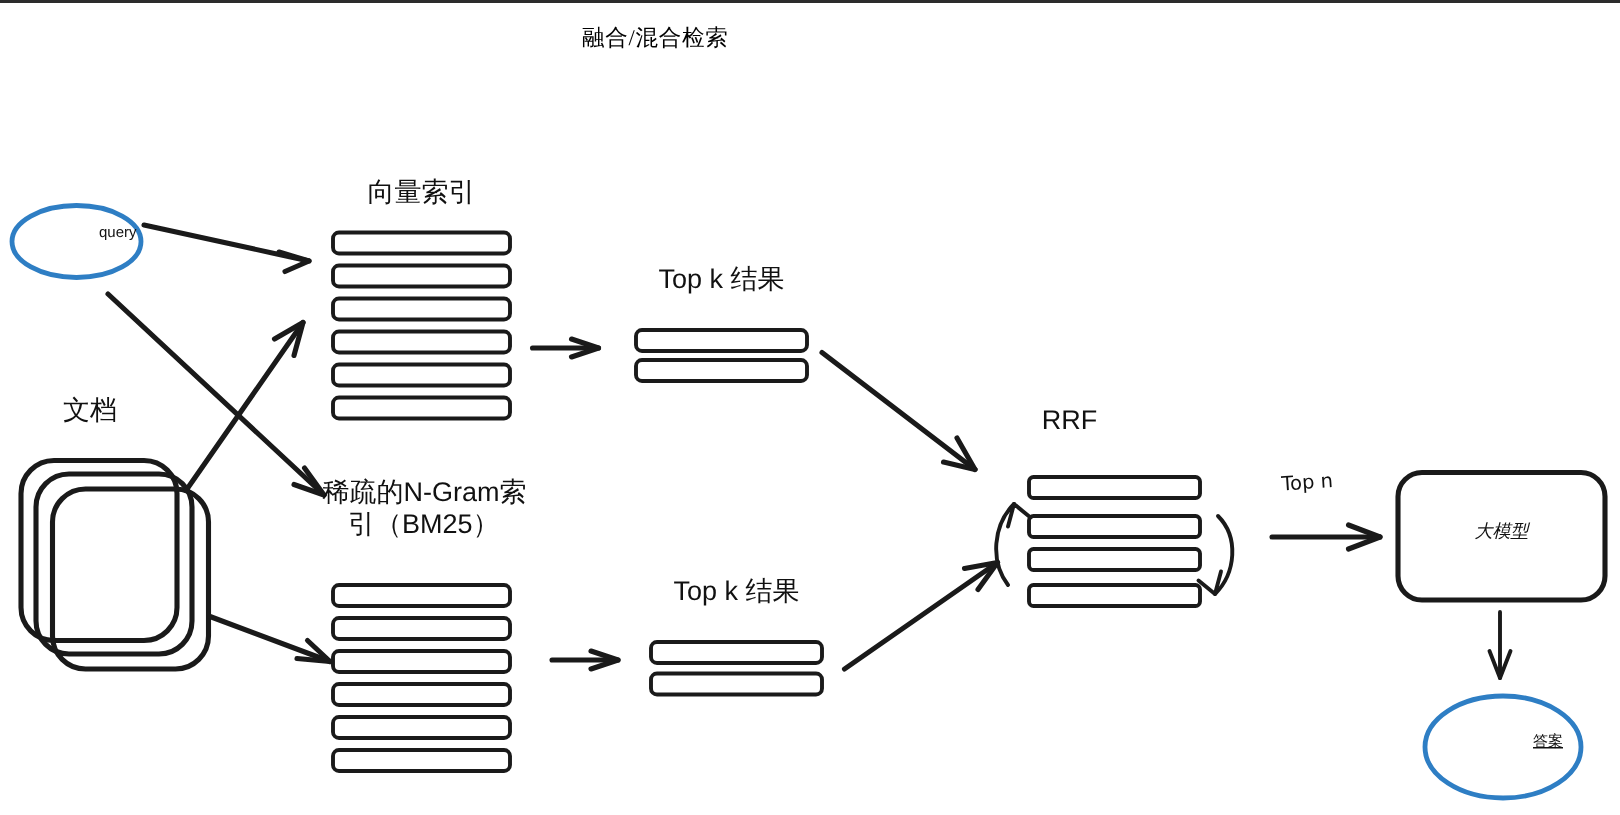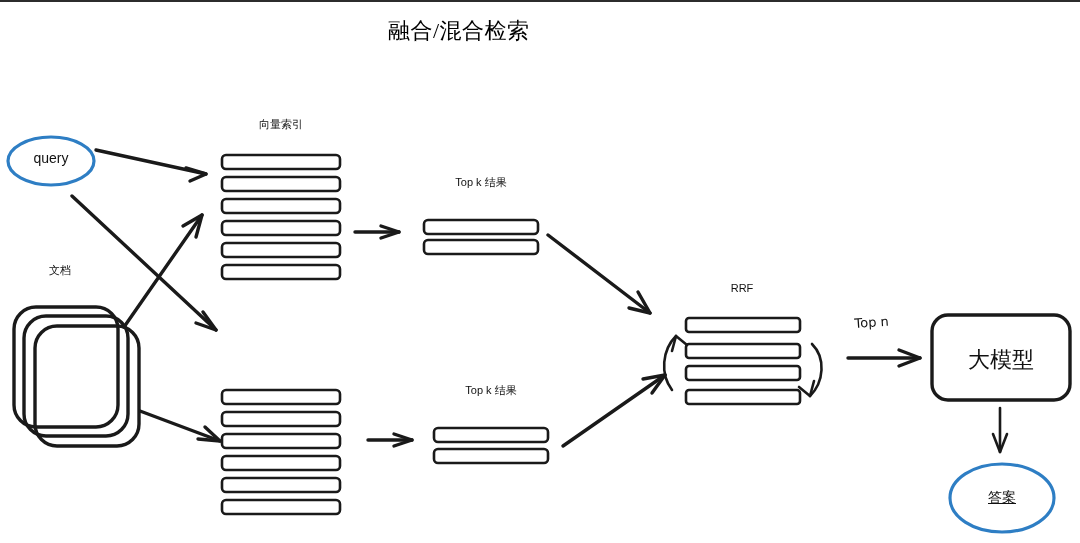--- a/index.html
+++ b/index.html
@@ -21,36 +21,37 @@
     width: 1080px;
     height: 543px;
   }
   .lbl {
     position: absolute;
     color: #111111;
     white-space: pre;
     line-height: 1.18;
   }
   .title {
-    font-size: 22px;
+    font-size: 15px;
     color: #000000;
     font-family: "Liberation Serif", serif;
     letter-spacing: 0.5px;
   }
   .sec-label {
-    font-size: 11px;
+    font-size: 18px;
     text-align: center;
   }
   .node-text {
-    font-size: 14px;
+    font-size: 10px;
+    text-align: right;
+  }
+  .big-node-text {
+    font-size: 12px;
     text-align: center;
-  }
-  .big-node-text {
-    font-size: 22px;
-    text-align: center;
+    font-style: italic;
   }
   .hand {
     font-family: "DejaVu Sans", sans-serif;
     font-size: 13px;
     transform: rotate(-4deg);
     transform-origin: left bottom;
   }
   .topbar-rule {
     position: absolute;
     left: 0; top: 0;
@@ -193,26 +194,28 @@
       <ellipse cx="1002" cy="498" rx="52" ry="34" class="blue"></ellipse>
     </g>
   </svg>
 
   <div class="lbl node-text" style="left:11px; top:150px; width:80px;">query</div>
 
   <div class="lbl sec-label" style="left:30px; top:265px; width:60px;font-family:Liberation Mono, monospace;">文档</div>
 
   <div class="lbl sec-label" style="left:221px; top:118px; width:120px;">向量索引</div>
 
+  <div class="lbl sec-label" style="left:215px; top:318px; width:135px;">稀疏的N-Gram索
+引（BM25）</div>
 
   <div class="lbl sec-label" style="left:421px; top:176px; width:120px;">Top k 结果</div>
 
   <div class="lbl sec-label" style="left:431px; top:384px; width:120px;">Top k 结果</div>
 
-  <div class="lbl sec-label" style="left:702px; top:270px; width:80px;margin-top:12px;">RRF</div>
+  <div class="lbl sec-label" style="left:673px; top:270px; width:80px;">RRF</div>
 
   <div class="lbl hand" style="left:855px; top:316px;">Top n</div>
 
   <div class="lbl big-node-text" style="left:932px; top:347px; width:138px;">大模型</div>
 
   <div class="lbl node-text" style="left:962px; top:489px; width:80px;text-decoration:underline;">答案</div>
 
 </div>
 
 </body></html>

